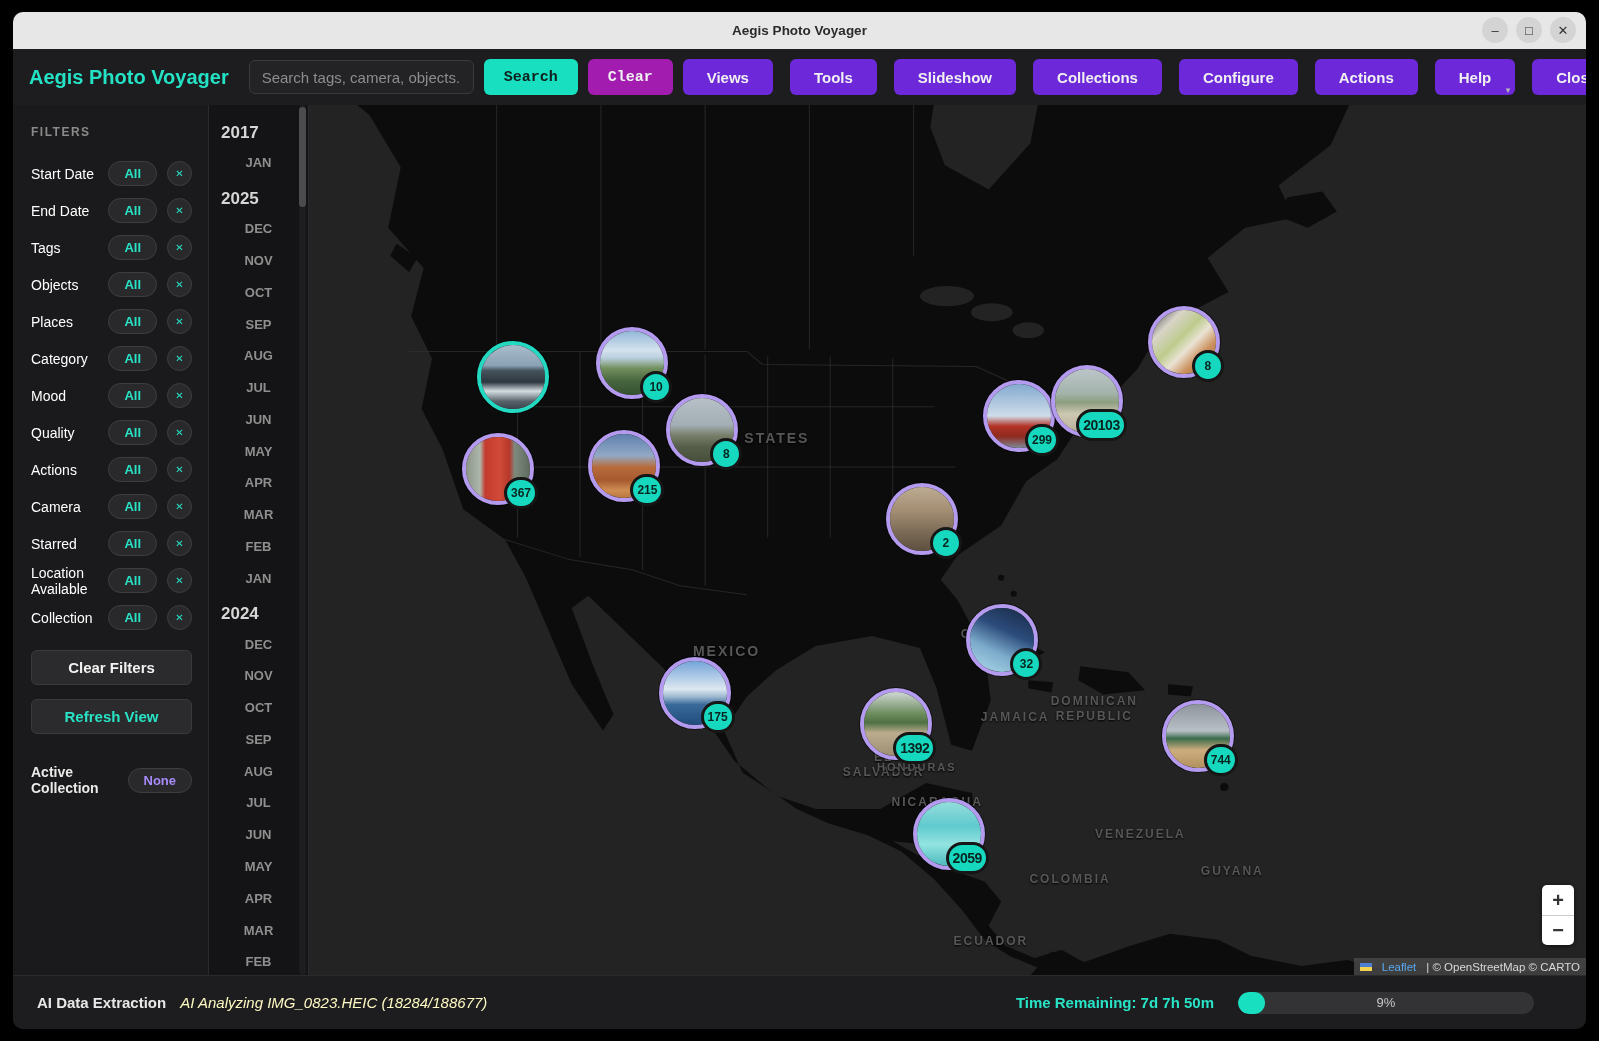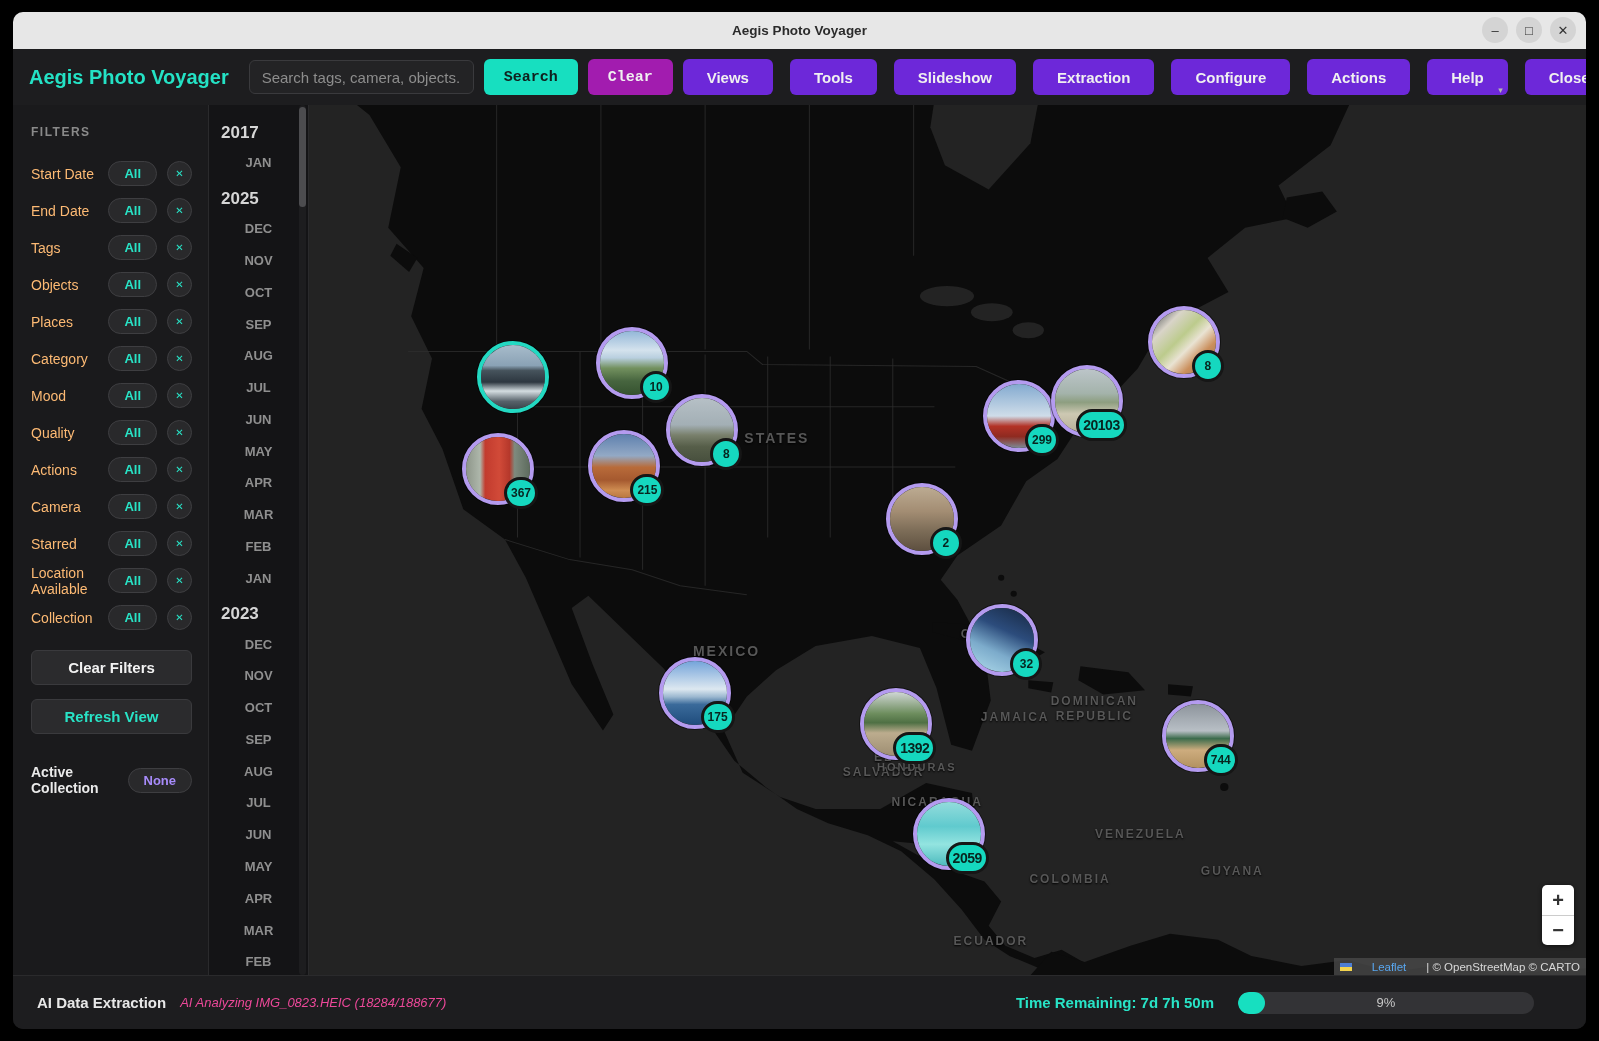--- a/index.html
+++ b/index.html
@@ -29,21 +29,21 @@
               font-size:15px; font-weight:bold; padding:0 24px; font-family:"Liberation Sans",sans-serif; cursor:pointer; }
   .menu-btn .caret { position:absolute; right:5px; bottom:0px; font-size:9px; font-weight:normal; color:#b5b5b5; }
 
   
   .main { flex:1; display:flex; min-height:0; }
 
   
   .sidebar { width:196px; flex:none; background:#1a1a1c; border-right:1px solid #2a2a2c; padding:20px 16px 0 18px; }
   .filters-header { font-size:12px; font-weight:bold; letter-spacing:1.5px; color:#8a8a8a; margin-bottom:16px; }
   .filter-row { height:37px; display:flex; align-items:center; }
-  .filter-label { font-size:14px; color:#fdba74; flex:1; }
+  .filter-label { font-size:14px; color:#ffffff; flex:1; }
   .pill { background:#29292b; border:1px solid #3e3e41; border-radius:14px; padding:4px 15px;
           font-size:13px; font-weight:bold; color:#28e3c6; cursor:pointer; }
   .x-btn { width:25px; height:25px; border-radius:50%; background:#29292b; border:1px solid #3e3e41;
            color:#28e3c6; font-size:10px; display:flex; align-items:center; justify-content:center; margin-left:10px; cursor:pointer; }
   .side-btn { width:100%; height:35px; margin-top:14px; background:#2b2b2d; border:1px solid #3a3a3d; border-radius:6px;
               font-size:15px; font-weight:bold; color:#f2f2f2; font-family:"Liberation Sans",sans-serif; cursor:pointer; }
   .side-btn.teal-text { color:#28e3c6; }
   .active-coll { display:flex; align-items:center; margin-top:30px; }
   .active-coll .label { font-size:14px; font-weight:bold; color:#eaeaea; flex:1; }
   .pill.purple { color:#a78bfa; }
@@ -85,29 +85,29 @@
   .ph-dirt-road       { background:linear-gradient(180deg,#d0d7d5 0%,#6d8d5d 34%,#4f7044 48%,#bcac8e 64%,#9e8e72 100%); }
   .ph-beach-palms     { background:linear-gradient(180deg,#8d949c 0%,#b8bfc5 42%,#3c6c4c 54%,#cdac7e 72%,#b29160 100%); }
   .ph-tropical-sea    { background:linear-gradient(180deg,#93dcdc 0%,#60cace 38%,#93e4e0 66%,#4cbabe 100%); }
 
   
   .zoom-ctrl { position:absolute; right:12px; bottom:30px; width:32px; background:#fff; border-radius:5px; overflow:hidden; box-shadow:0 1px 4px rgba(0,0,0,.6); }
   .zoom-btn { width:32px; height:30px; display:flex; align-items:center; justify-content:center;
               font-size:20px; font-weight:bold; color:#333; cursor:pointer; }
   .zoom-btn + .zoom-btn { border-top:1px solid #ccc; }
   .attribution { position:absolute; right:0; bottom:0; height:17px; background:rgba(70,70,70,.85);
-                 display:flex; align-items:center; padding:0 6px; font-size:11.5px; color:#d8d8d8; gap:20px; }
+                 display:flex; align-items:center; padding:0 6px; font-size:11.5px; color:#d8d8d8; gap:10px; }
   .ua-flag { display:inline-block; width:12px; height:8px; background:linear-gradient(180deg,#4e7ed2 50%,#f3d44e 50%); }
   .leaflet-link { color:#58a6ef; text-decoration:none; cursor:pointer; }
 
   
   .statusbar { height:54px; flex:none; background:#1d1d1f; border-top:1px solid #2a2a2c;
                display:flex; align-items:center; padding:0 52px 0 24px; }
   .task-label { font-size:15px; font-weight:bold; color:#e8e8e8; }
-  .task-detail { font-size:13px; font-style:italic; color:#ec4899; margin-left:14px; }
+  .task-detail { font-size:15px; font-style:italic; color:#fef9c3; margin-left:14px; }
   .time-remaining { margin-left:auto; font-size:15px; font-weight:bold; color:#28e3c6; }
   .progress { position:relative; width:296px; height:22px; margin-left:24px; background:#333336; border-radius:11px; overflow:hidden; }
   .progress-fill { position:absolute; left:0; top:0; bottom:0; background:#17dfc0; border-radius:11px; }
   .progress-text { position:absolute; inset:0; display:flex; align-items:center; justify-content:center; font-size:13px; color:#c8c8c8; }
 </style>
 </head>
 <body>
 
 <div class="window">
 
@@ -122,21 +122,21 @@
 
   <div class="toolbar">
     <span class="brand">Aegis Photo Voyager</span>
     <input class="search-input" type="text" placeholder="Search tags, camera, objects..." style="">
     <button class="btn teal">Search</button>
     <button class="btn dark">Clear</button>
     <div class="menu-group">
         <button class="menu-btn">Views</button>
         <button class="menu-btn">Tools</button>
         <button class="menu-btn">Slideshow</button>
-        <button class="menu-btn">Extraction</button>
+        <button class="menu-btn">Collections</button>
         <button class="menu-btn">Configure</button>
         <button class="menu-btn">Actions</button>
         <button class="menu-btn">Help<span class="caret">▾</span></button>
         <button class="menu-btn">Close</button>
       </div>
   </div>
 
   <div class="main">
 
     <div class="sidebar">
@@ -226,21 +226,21 @@
           <div class="tl-month">OCT</div>
           <div class="tl-month">SEP</div>
           <div class="tl-month">AUG</div>
           <div class="tl-month">JUL</div>
           <div class="tl-month">JUN</div>
           <div class="tl-month">MAY</div>
           <div class="tl-month">APR</div>
           <div class="tl-month">MAR</div>
           <div class="tl-month">FEB</div>
           <div class="tl-month">JAN</div>
-          <div class="tl-year">2023</div>
+          <div class="tl-year">2024</div>
           <div class="tl-month">DEC</div>
           <div class="tl-month">NOV</div>
           <div class="tl-month">OCT</div>
           <div class="tl-month">SEP</div>
           <div class="tl-month">AUG</div>
           <div class="tl-month">JUL</div>
           <div class="tl-month">JUN</div>
           <div class="tl-month">MAY</div>
           <div class="tl-month">APR</div>
           <div class="tl-month">MAR</div>

